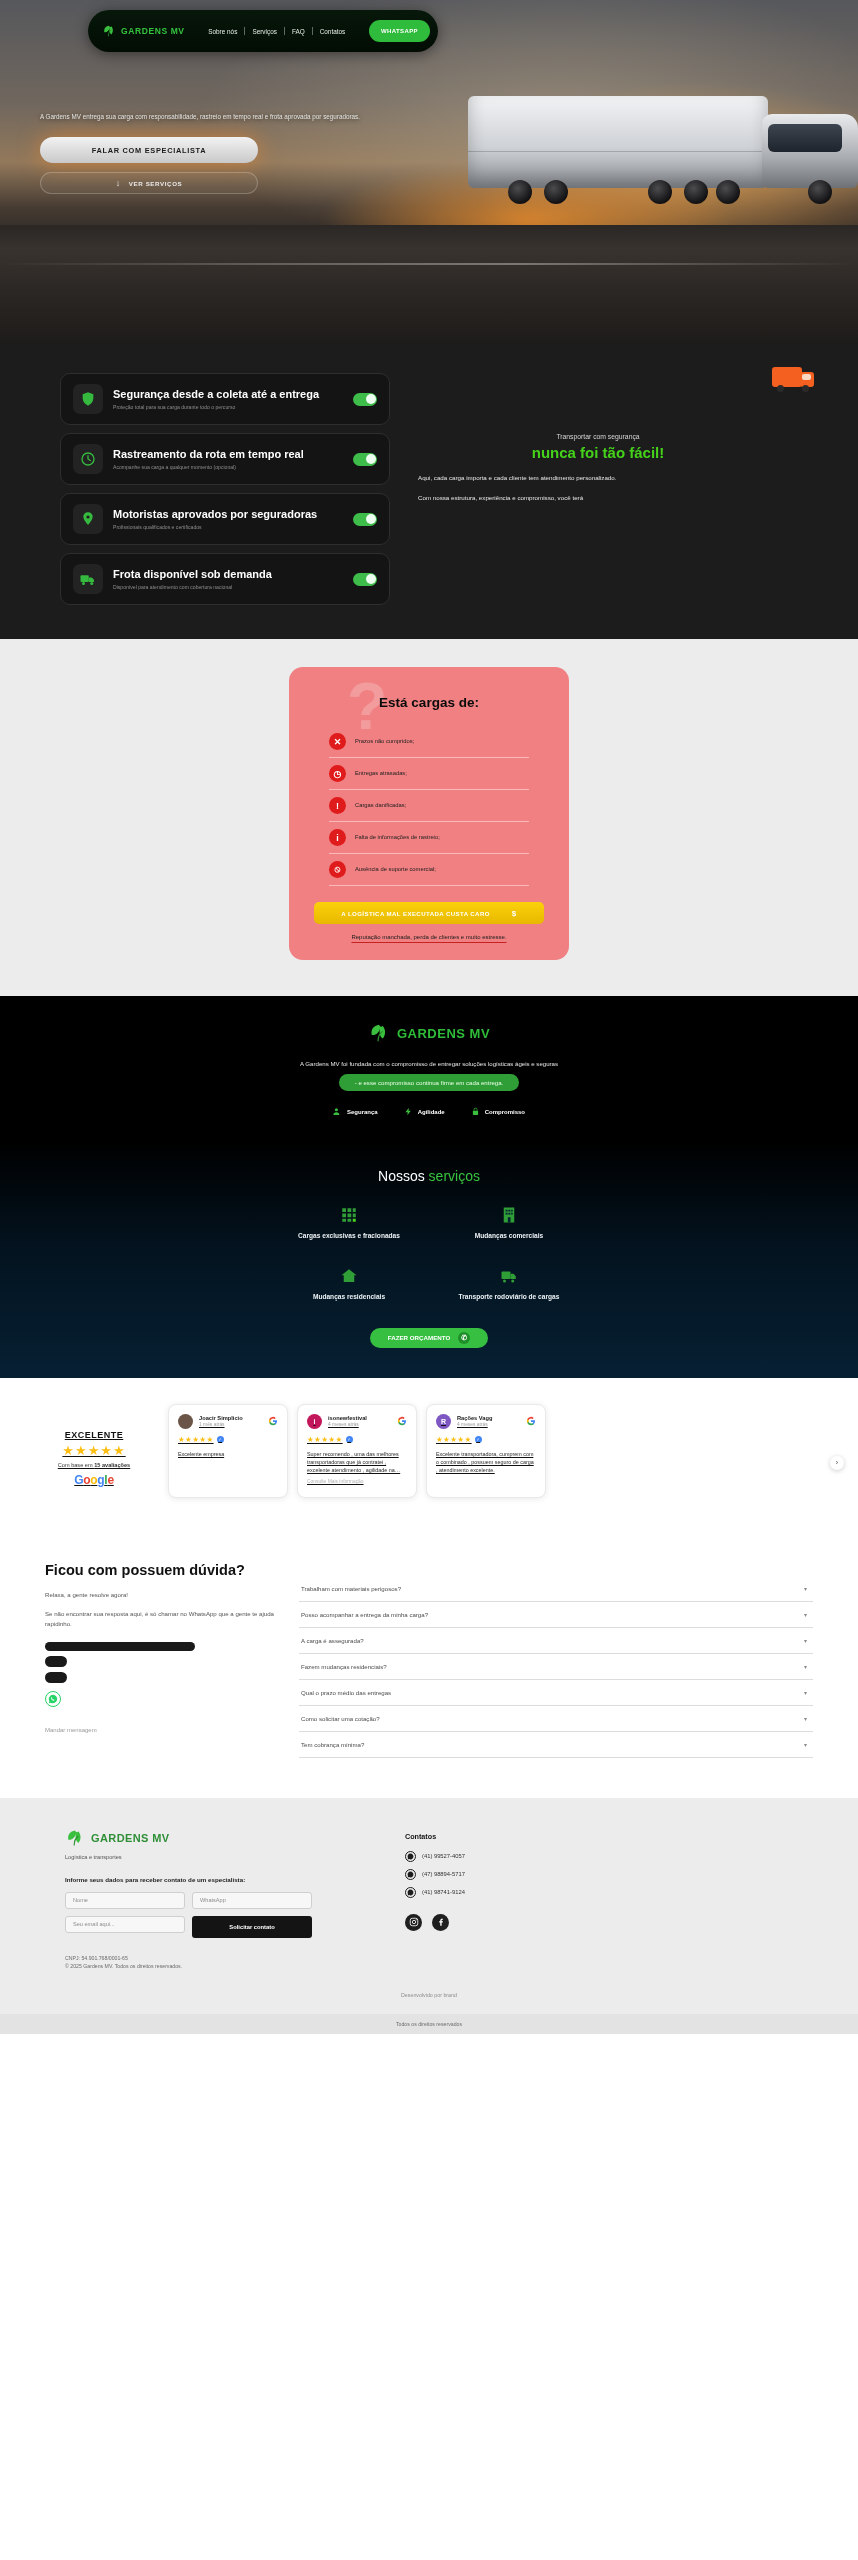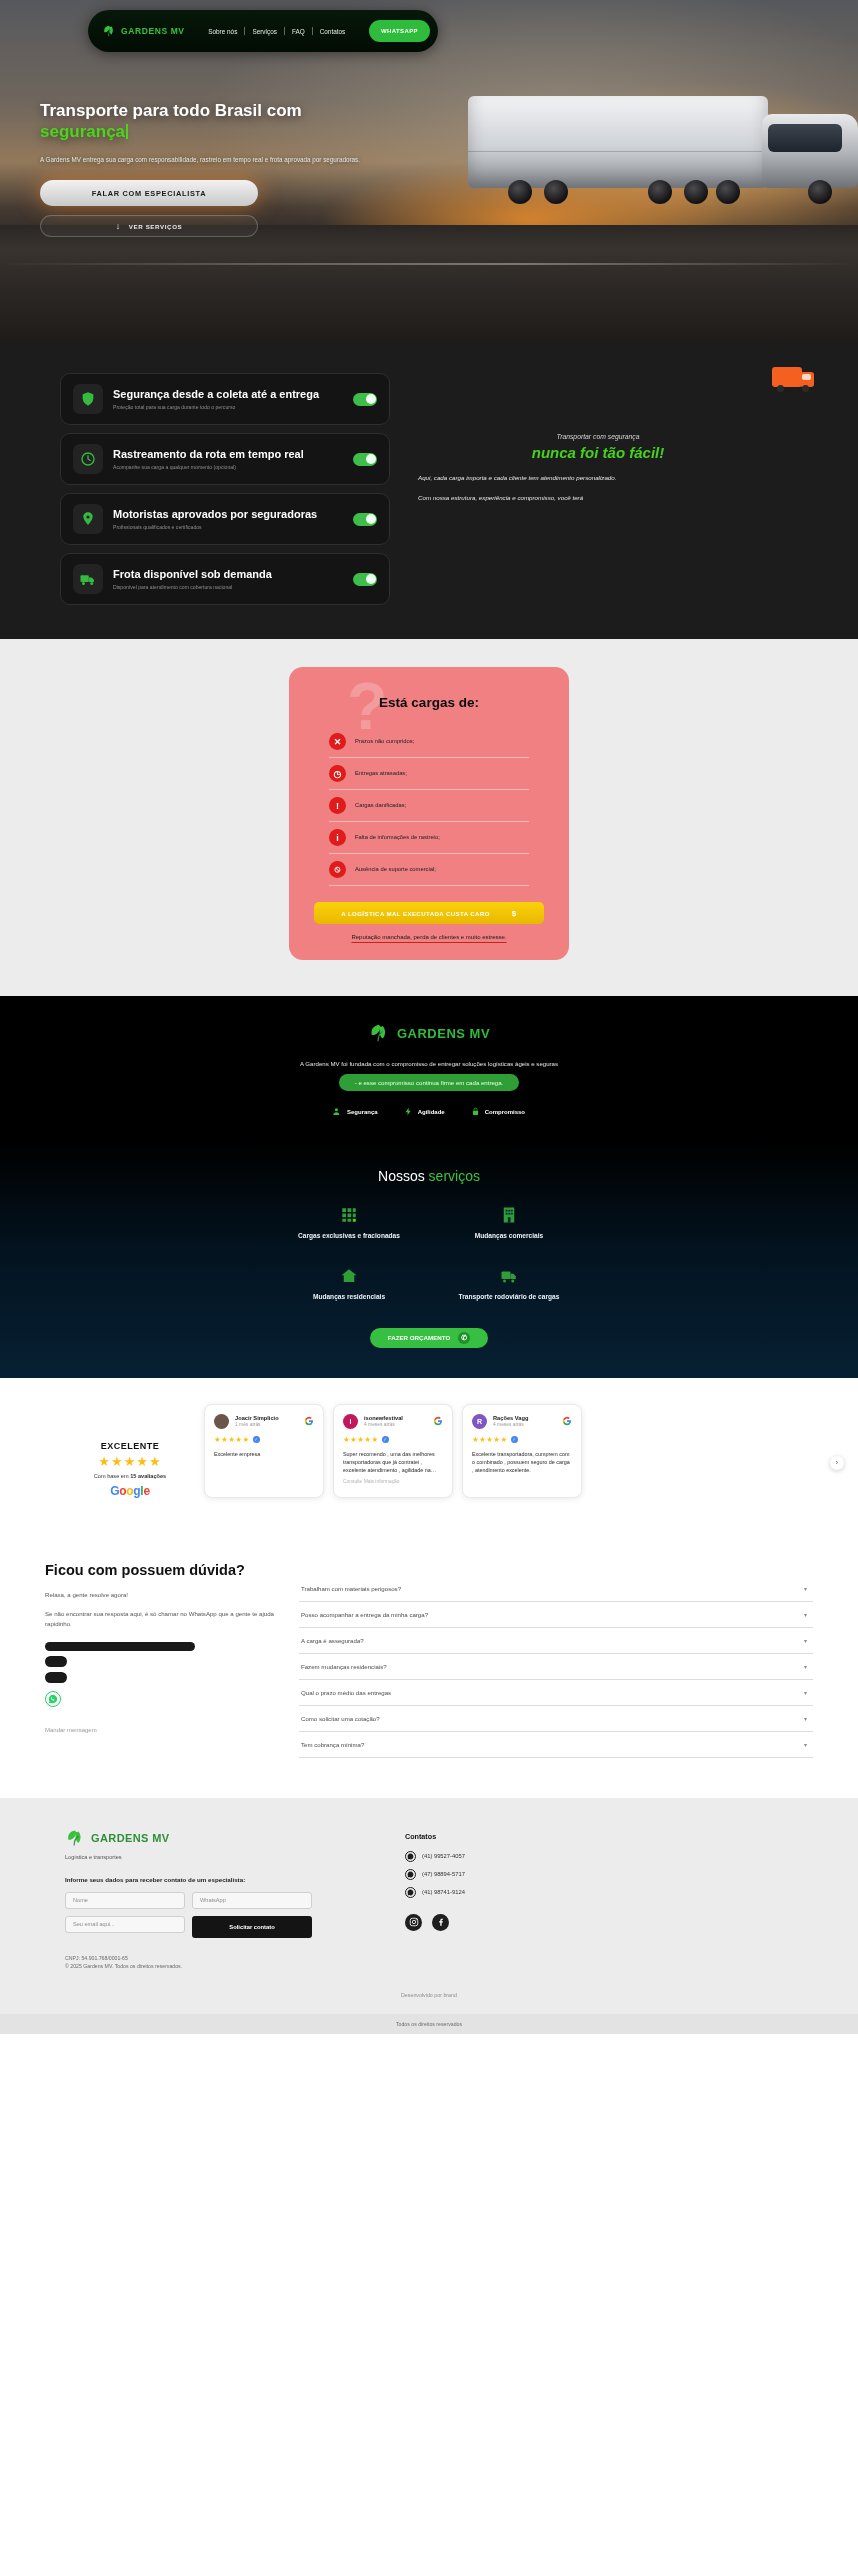--- a/index.html
+++ b/index.html
@@ -135,21 +135,21 @@
   .feat-text{ flex:1; }
   .feat-title{ color:#fff; font-size:11px; font-weight:bold; line-height:1.18; }
   .feat-desc{ color:#8e8e8e; font-size:5.1px; line-height:1.35; margin-top:3px; }
   .toggle{
     width:24px; height:13px; border-radius:7px; background:#3fbd4b; position:relative; flex:0 0 auto; cursor:pointer;
   }
   .toggle:after{
     content:""; position:absolute; right:1.5px; top:1.5px; width:10px; height:10px; border-radius:50%;
     background:#edfdef;
   }
-  .feat-right{ flex:1; padding:60px 20px 0 28px;font-style:italic; }
+  .feat-right{ flex:1; padding:60px 20px 0 28px; }
   .fr-pre{ color:#d6d6d6; font-size:6.8px; text-align:center; }
   .fr-h2{ color:#45d21b; font-size:15px; font-weight:bold; text-align:center; margin-top:4px; }
   .fr-p{ color:#e7e7e7; font-size:6.2px; line-height:1.55; margin-top:12px; }
   .fr-p2{ margin-top:10px; }
   .mini-truck{
     position:absolute; right:42px; top:18px; width:44px; height:30px;
   }
   .mini-truck .body{ position:absolute; left:0; top:4px; width:30px; height:20px; background:#f4601f; border-radius:3px; }
   .mini-truck .nose{ position:absolute; left:28px; top:9px; width:14px; height:15px; background:#f4601f; border-radius:3px; }
   .mini-truck .win{ position:absolute; left:30px; top:11px; width:9px; height:6px; background:#fcd9c2; border-radius:2px; }
@@ -215,21 +215,21 @@
   .svc-lbl{ color:#eef3f6; font-size:6.6px; font-weight:bold; line-height:1.35; text-align:center; }
   .quote-btn{
     margin:26px auto 0; display:flex; align-items:center; justify-content:center; gap:8px;
     width:118px; height:20px; border-radius:10px; background:#36bf40;
     color:#fff; font-size:6.2px; font-weight:bold; border:none; cursor:pointer;
   }
   .quote-dot{ width:12px;height:12px;border-radius:50%;background:#1f8f29;display:flex;align-items:center;justify-content:center;font-size:7px; }
 
   
   .reviews{ background:#fff; padding:26px 0 30px; }
-  .rev-inner{ display:flex; align-items:flex-end; padding-left:70px; gap:14px; position:relative; }
+  .rev-inner{ display:flex; align-items:center; padding-left:34px; gap:14px; position:relative;text-decoration:underline; }
   .rev-summary{ width:120px; text-align:center; padding-top:16px; }
   .rev-exc{ font-size:9px; font-weight:bold; color:#111; letter-spacing:.5px; }
   .rev-stars{ color:#fdbe13; font-size:13px; letter-spacing:1px; margin-top:3px; }
   .rev-base{ font-size:5.6px; color:#333; margin-top:4px; }
   .rev-base b{ font-weight:bold; }
   .goog{ margin-top:5px; font-size:12px; font-weight:bold; letter-spacing:-.3px; }
   .goog .b{color:#4285F4}.goog .r{color:#EA4335}.goog .y{color:#FBBC05}.goog .g{color:#34A853}
   .rev-cards{ display:flex; gap:9px; }
   .rev-card{
     width:120px; min-height:94px; background:#fff; border:1px solid #e9e9e9; border-radius:8px;
@@ -342,24 +342,20 @@
         <a href="#">Serviços</a>
         <span class="nav-sep"></span>
         <a href="#">FAQ</a>
         <span class="nav-sep"></span>
         <a href="#">Contatos</a>
       </div>
       <button class="wa-btn">WHATSAPP</button>
     </nav>
 
     <div class="hero-copy">
-      <h1 class="hero-h1">
-        <span>Transporte para todo Brasil com</span><br>
-        <span class="accent">segurança</span><span class="caret"></span>
-      </h1>
       <p class="hero-sub">A Gardens MV entrega sua carga com responsabilidade, rastreio em tempo real e frota aprovada por seguradoras.</p>
       <div class="hero-btns">
         <button class="btn-primary">FALAR COM ESPECIALISTA</button>
         <button class="btn-ghost">
           <span class="arrow-d">↓</span>
           <span>VER SERVIÇOS</span>
         </button>
       </div>
     </div>
   </section>

